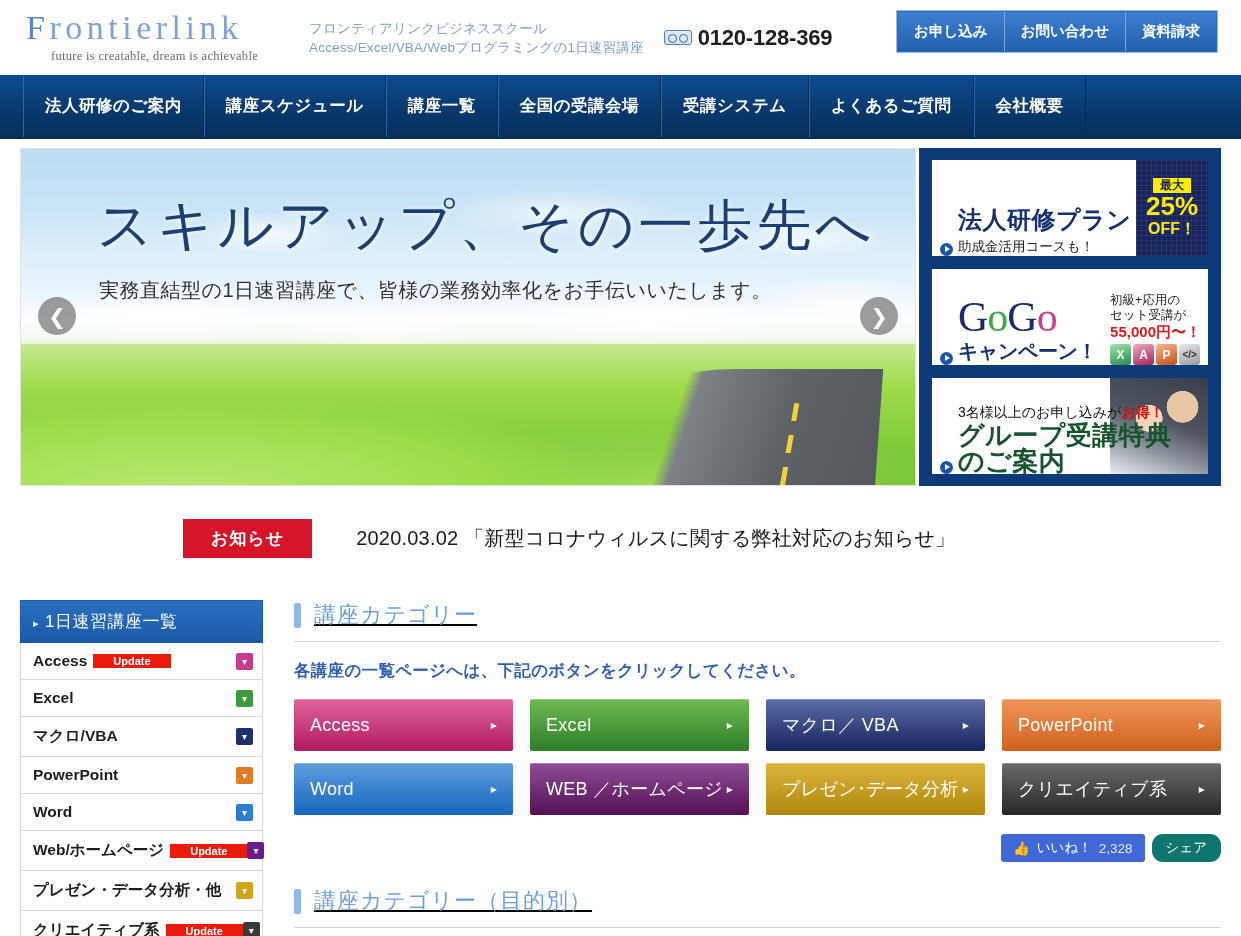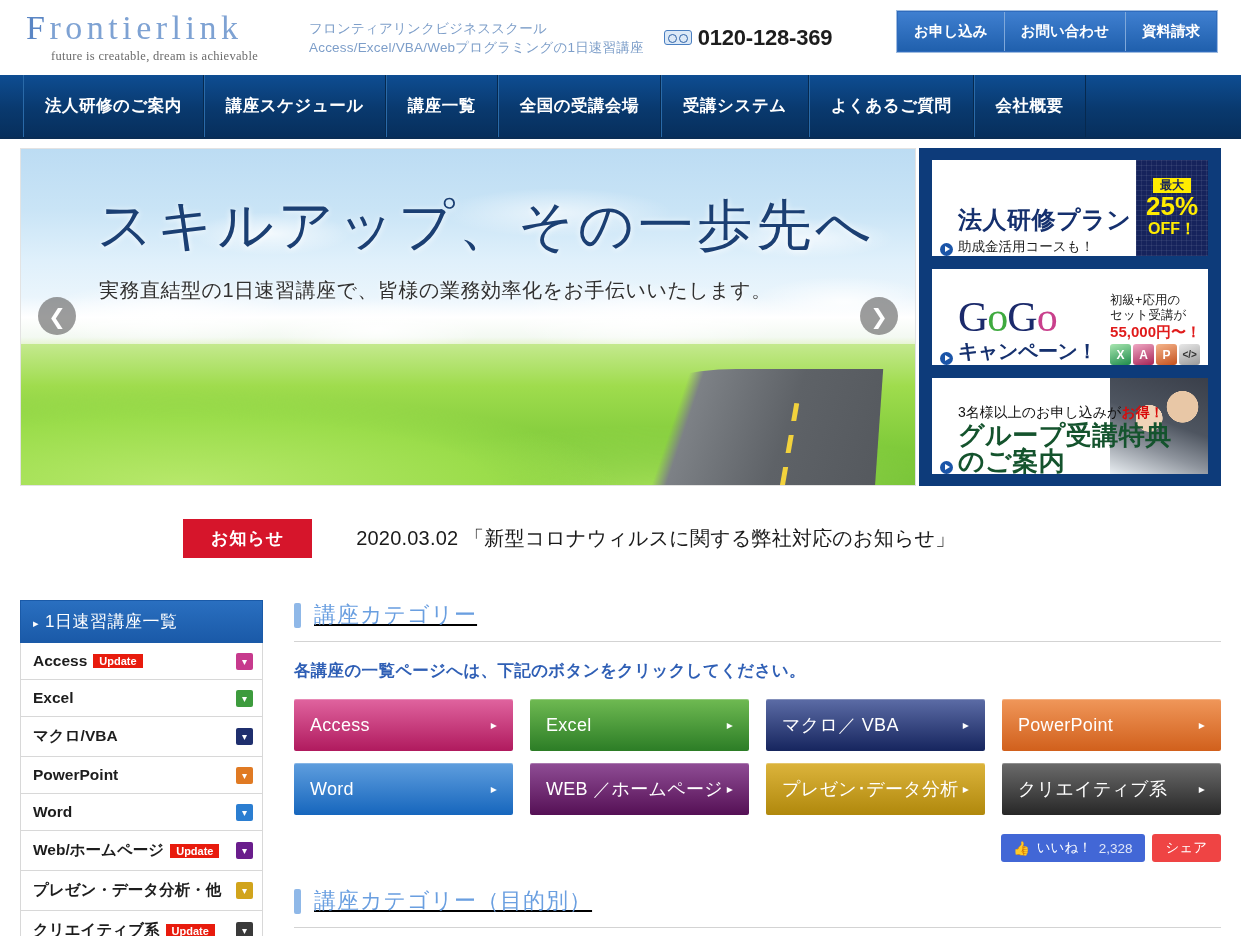--- a/index.html
+++ b/index.html
@@ -297,21 +297,21 @@
     border: 1px solid #d8d8d8; border-top: none;
     padding: 9px 9px 9px 12px;
     font-size: 15.5px; font-weight: bold; color: #1d1d1d;
     cursor: pointer;
     background: #ffffff;
   }
   .side-item .label { white-space: nowrap; }
   .upd {
     background: #e81b0d; color: #ffffff;
     font-size: 11px; font-weight: bold;
-    padding: 1px 6px; margin-left: 6px;
+    padding: 1px 20px; margin-left: 6px;
     font-family: "Liberation Sans", sans-serif;
     text-align: right;
   }
   .side-chev {
     margin-left: auto;
     width: 17px; height: 17px;
     display: flex; align-items: center; justify-content: center;
     color: #ffffff; font-size: 10px;
     border-radius: 2px;
     flex: 0 0 auto;
@@ -354,22 +354,22 @@
   .fb-row { display: flex; justify-content: flex-end; gap: 7px; margin-top: 19px; }
   .fb-like {
     background: #4267d6; color: #ffffff;
     font-size: 13.5px;
     padding: 5px 12px; border-radius: 3px;
     display: flex; align-items: center; gap: 7px;
     cursor: pointer;
   }
   .fb-like .cnt { color: #dfe6f8; }
   .fb-share {
-    background: #ef4444; color: #ffffff;
-    font-size: 13.5px; padding: 5px 14px; border-radius: 3px;
+    background: #0f766e; color: #ffffff;
+    font-size: 13.5px; padding: 5px 14px; border-radius: 11px;
     cursor: pointer;
   }
   .sec-head2 { margin-top: 24px; }
 </style>
 </head>
 <body>
 
 <div class="header">
   <div class="logo-block">
     <div class="logo-word"><span class="cap">F</span><span>rontierlink</span></div>

